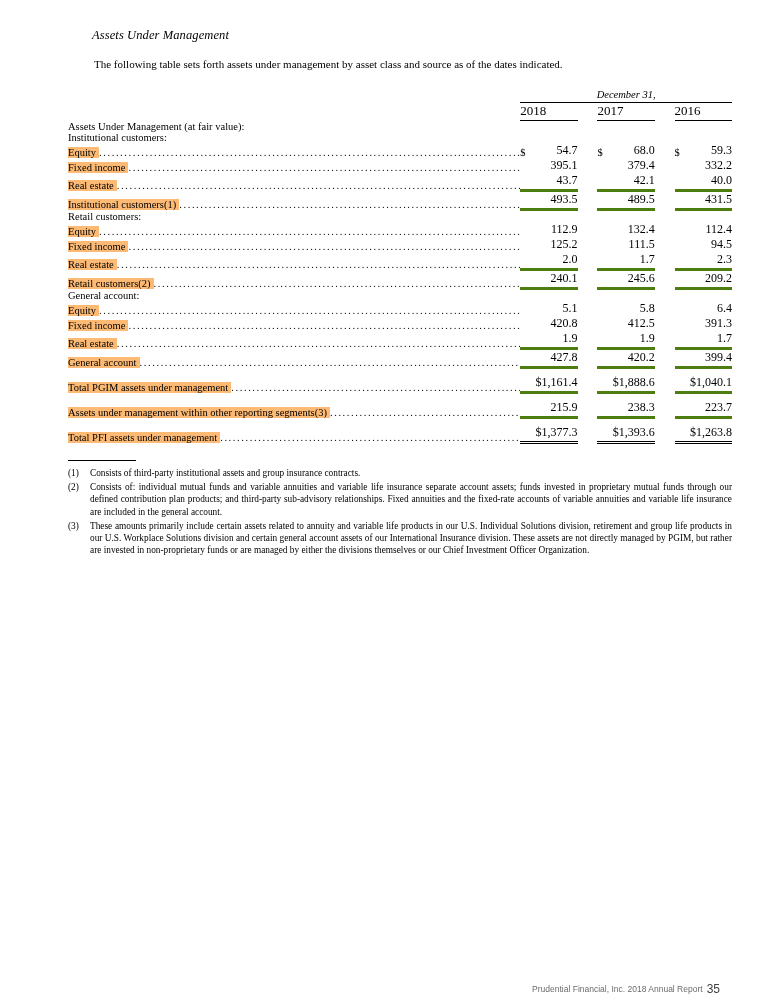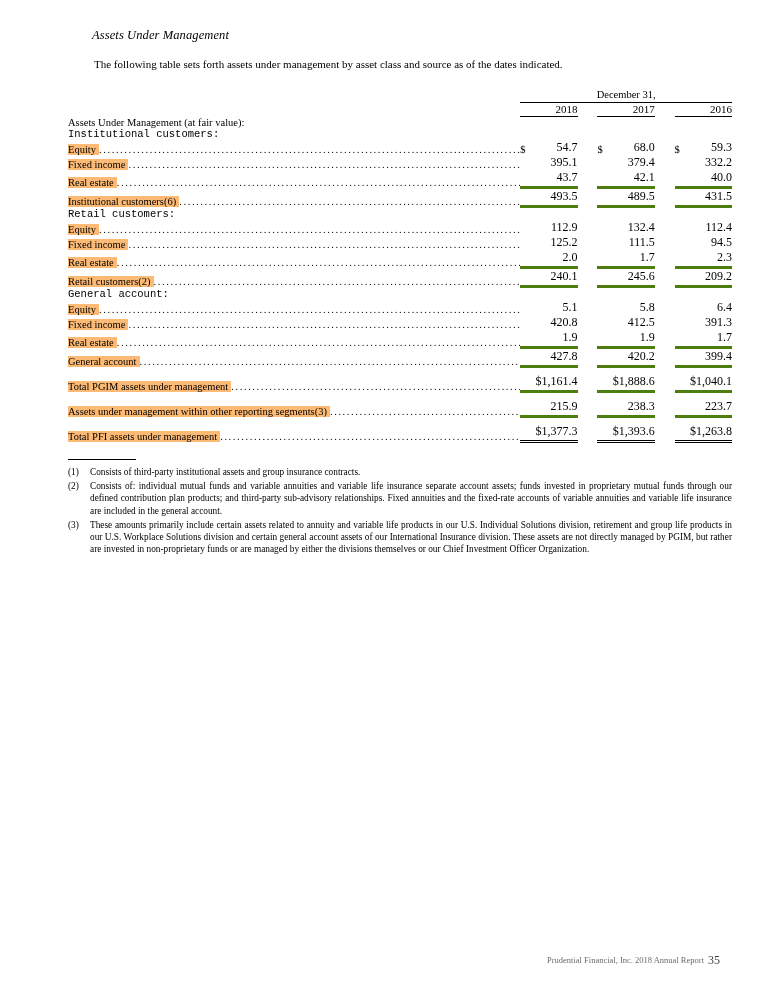--- a/index.html
+++ b/index.html
@@ -54,25 +54,26 @@
   .hdr-date {
     text-align: center;
     font-weight: bold;
     font-size: 10.5px;
     padding-bottom: 2px;
   }
   .hdr-date-inner {
     display: block;
     border-bottom: 1px solid #000;
     padding-bottom: 2px;
+    font-style: italic;
   }
   .yr {
-    text-align: right;
+    text-align: left;
     font-weight: bold;
-    font-size: 11px;
+    font-size: 13px;
     padding-bottom: 1px;
   }
   .yr span {
     display: block;
     border-bottom: 1px solid #000;
     padding-bottom: 1px;
   }
   .units {
     text-align: center;
     font-weight: bold;
@@ -81,21 +82,20 @@
   }
   .row-head {
     font-weight: bold;
     padding-top: 6px;
     padding-bottom: 2px;
   }
   .grp {
     padding-top: 5px;
     padding-bottom: 1px;
     padding-left: 14px;
-    font-family: Liberation Mono, monospace;
   }
   .leader {
     position: relative;
     white-space: nowrap;
     overflow: hidden;
     padding-top: 1.5px;
     padding-bottom: 1.5px;
   }
   .leader .txt {
     background: #fdba74;
@@ -149,22 +149,22 @@
     width: 22px;
     flex: 0 0 22px;
   }
   .fn-text {
     flex: 1;
     text-align: justify;
   }
   .footer {
     position: absolute;
     right: 48px;
-    bottom: 36px;
-    font-family: Liberation Serif, serif;
+    bottom: 8px;
+    font-family: Liberation Sans, sans-serif;
     font-size: 8.5px;
     color: #6b6b6b;
   }
   .footer .pageno {
     font-size: 12px;
     color: #3f3f3f;
     margin-left: 4px;
     vertical-align: -1px;
   }
 </style>
@@ -243,21 +243,21 @@
           <td class="cur"></td>
           <td class="num">43.7</td>
           <td></td>
           <td class="cur"></td>
           <td class="num">42.1</td>
           <td></td>
           <td class="cur"></td>
           <td class="num">40.0</td>
         </tr>
         <tr class="ul-single">
-          <td class="leader ind2"><span class="txt">Institutional customers(6)</span><span class="dots">........................................................................................................................</span></td>
+          <td class="leader ind2"><span class="txt">Institutional customers(1)</span><span class="dots">........................................................................................................................</span></td>
           <td class="cur"></td>
           <td class="num">493.5</td>
           <td></td>
           <td class="cur"></td>
           <td class="num">489.5</td>
           <td></td>
           <td class="cur"></td>
           <td class="num">431.5</td>
         </tr>
         <tr>

